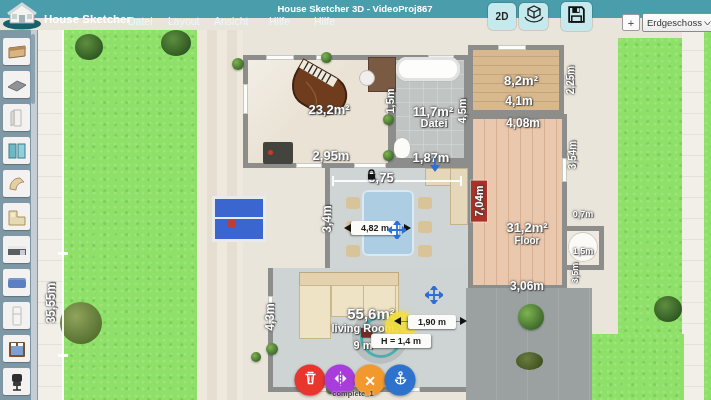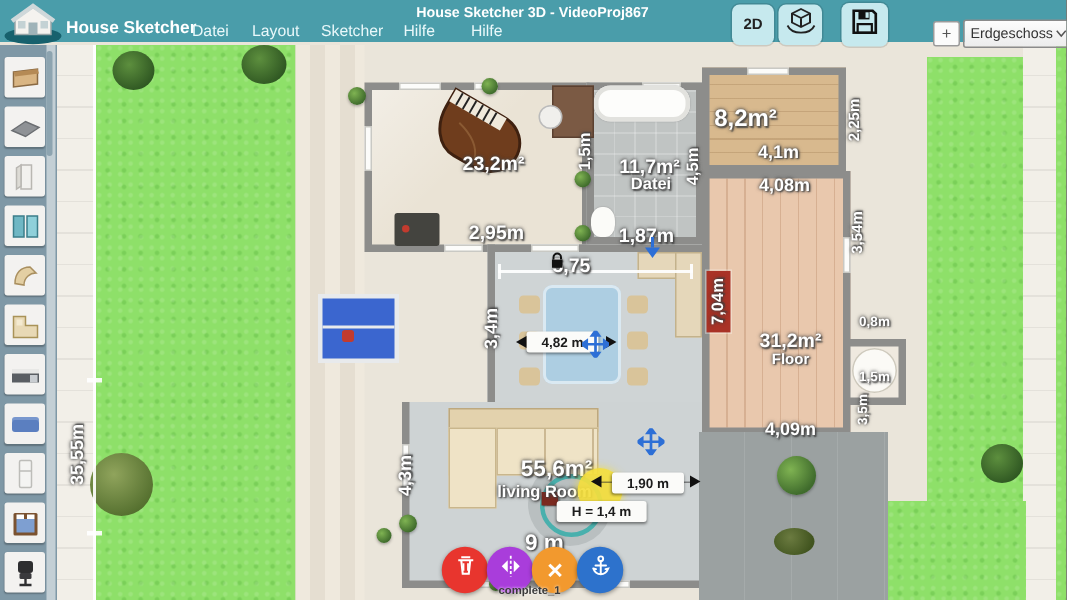--- a/index.html
+++ b/index.html
@@ -1,19 +1,19 @@
 <!DOCTYPE html>
 <html><head>
 <meta charset="utf-8">
 <style>
   html,body{margin:0;padding:0;background:#222;}
   #app{position:relative;width:711px;height:400px;overflow:hidden;
        font-family:"Liberation Sans",sans-serif;background:#eae5da;}
   
-  #topbar{position:absolute;left:0;top:0;width:711px;height:28px;background:#4a9daa;z-index:50;}
+  #topbar{position:absolute;left:0;top:0;width:711px;height:18px;background:#4a9daa;z-index:50;}
   #topbar .title{position:absolute;left:355px;top:3px;transform:translateX(-50%);
        font-size:9.5px;font-weight:bold;color:#fff;white-space:nowrap;}
   #topbar .appname{position:absolute;left:44px;top:13px;font-size:11.5px;font-weight:bold;color:#fff;}
   .menu-item{position:absolute;top:15px;font-size:10.5px;color:#e9f8fa;cursor:pointer;}
   .tbtn{position:absolute;background:#c6e9ee;border-radius:5px;display:flex;align-items:center;
         justify-content:center;cursor:pointer;box-shadow:0 0 0 1px rgba(0,0,0,.12);}
   #btn-2d{left:488px;top:3px;width:28px;height:27px;font-size:10px;font-weight:bold;color:#222;}
   #btn-3d{left:519px;top:3px;width:29px;height:27px;}
   #btn-save{left:561px;top:2px;width:31px;height:29px;}
   #btn-addfloor{position:absolute;left:622px;top:14px;width:16px;height:15px;background:#fbfbfb;
@@ -73,21 +73,21 @@
         <path d="M8 13L20 5l12 8v10H8z" fill="#f5f3ef" stroke="#9aa7a9"></path>
         <path d="M6 14L20 4l14 10" fill="none" stroke="#cfd8da" stroke-width="3"></path>
         <rect x="17" y="15" width="6" height="8" fill="#9fb3b8"></rect>
         <rect x="10" y="14" width="5" height="5" fill="#c4d2d4"></rect>
         <rect x="25" y="14" width="5" height="5" fill="#c4d2d4"></rect>
       </svg>
     </div>
     <span class="appname">House Sketcher</span>
     <span class="menu-item" style="left:128px">Datei</span>
     <span class="menu-item" style="left:168px">Layout</span>
-    <span class="menu-item" style="left:214px">Sketcher</span>
+    <span class="menu-item" style="left:214px">Ansicht</span>
     <span class="menu-item" style="left:269px">Hilfe</span>
     <span class="menu-item" style="left:314px">Hilfe</span>
 
     <div class="tbtn" id="btn-2d">2D</div>
     <div class="tbtn" id="btn-3d">
       <span>
         <svg width="22" height="21" viewBox="0 0 22 21">
           <path d="M11 2l6 3v6l-6 3-6-3V5z" fill="none" stroke="#222" stroke-width="1.3"></path>
           <path d="M5 5l6 3 6-3M11 8v6" stroke="#222" fill="none" stroke-width="1.3"></path>
           <path d="M2 13c1.5 3.2 5 4.8 9 4.8s7.5-1.6 9-4.8" stroke="#222" fill="none" stroke-width="1.2"></path>
@@ -330,37 +330,37 @@
     <div class="abs" style="left:478px;top:322px;width:27px;height:18px;border-radius:50%;background:radial-gradient(circle at 40% 35%,#6b7b40,#41541f 75%);z-index:8"></div>
 
     <span class="dim" style="left:291px;top:79px;font-size:13px">23,2m²</span>
     <span class="dim" style="left:293px;top:125px;font-size:13px">2,95m</span>
     <span class="dim v" style="left:352px;top:71px;font-size:11px">1,5m</span>
     <span class="dim" style="left:395px;top:81px;font-size:13px">11,7m²</span>
     <span class="dim" style="left:396px;top:93px;font-size:11px">Datei</span>
     <span class="dim v" style="left:424px;top:81px;font-size:11px">4,5m</span>
     <span class="dim" style="left:393px;top:127px;font-size:13px">1,87m</span>
     <span class="dim" style="left:343px;top:147px;font-size:13px">5,75</span>
-    <span class="dim" style="left:459px;top:50px;font-size:16px">8,2m²</span>
+    <span class="dim" style="left:483px;top:50px;font-size:13px">8,2m²</span>
     <span class="dim" style="left:481px;top:71px;font-size:12px">4,1m</span>
     <span class="dim v" style="left:532px;top:50px;font-size:10px">2,25m</span>
     <span class="dim" style="left:485px;top:93px;font-size:12px">4,08m</span>
     <span class="dim v" style="left:534px;top:125px;font-size:10px">3,54m</span>
     <span class="dim v red" style="left:441px;top:171px;font-size:11px">7,04m</span>
     <span class="dim" style="left:489px;top:197px;font-size:13px">31,2m²</span>
     <span class="dim" style="left:489px;top:210px;font-size:10px">Floor</span>
-    <span class="dim" style="left:545px;top:184px;font-size:9px">0,8m</span>
+    <span class="dim" style="left:545px;top:184px;font-size:9px">0,7m</span>
     <span class="dim" style="left:545px;top:221px;font-size:9px">1,5m</span>
     <span class="dim v" style="left:537px;top:243px;font-size:9px">3,5m</span>
-    <span class="dim" style="left:489px;top:256px;font-size:12px">4,09m</span>
+    <span class="dim" style="left:489px;top:256px;font-size:12px">3,06m</span>
     <span class="dim v" style="left:289px;top:189px;font-size:12px">3,4m</span>
     <span class="dim v" style="left:232px;top:287px;font-size:12px">4,3m</span>
     <span class="dim" style="left:333px;top:283px;font-size:15px">55,6m²</span>
     <span class="dim" style="left:325px;top:298px;font-size:11px">living Room</span>
-    <span class="dim" style="left:325px;top:332px;font-size:15px">9 m</span>
+    <span class="dim" style="left:325px;top:315px;font-size:11px">9 m</span>
 
     <div class="abtn" style="left:272px;top:350px;background:#e8352e">
       <span><svg width="16" height="16" viewBox="0 0 16 16">
             <path d="M5 2h6M3 4h10M5 4l1 9h4l1-9" stroke="#fff" fill="none" stroke-width="1.4"></path>
             <path d="M6.5 6v5M9.5 6v5" stroke="#fff" stroke-width="1.2"></path>
           </svg></span>
     </div>
     <div class="abtn" style="left:302px;top:350px;background:#a93ddb">
       <span><svg width="16" height="16" viewBox="0 0 16 16">
             <path d="M8 1v14" stroke="#fff" stroke-dasharray="2 1.4" stroke-width="1.2"></path>

